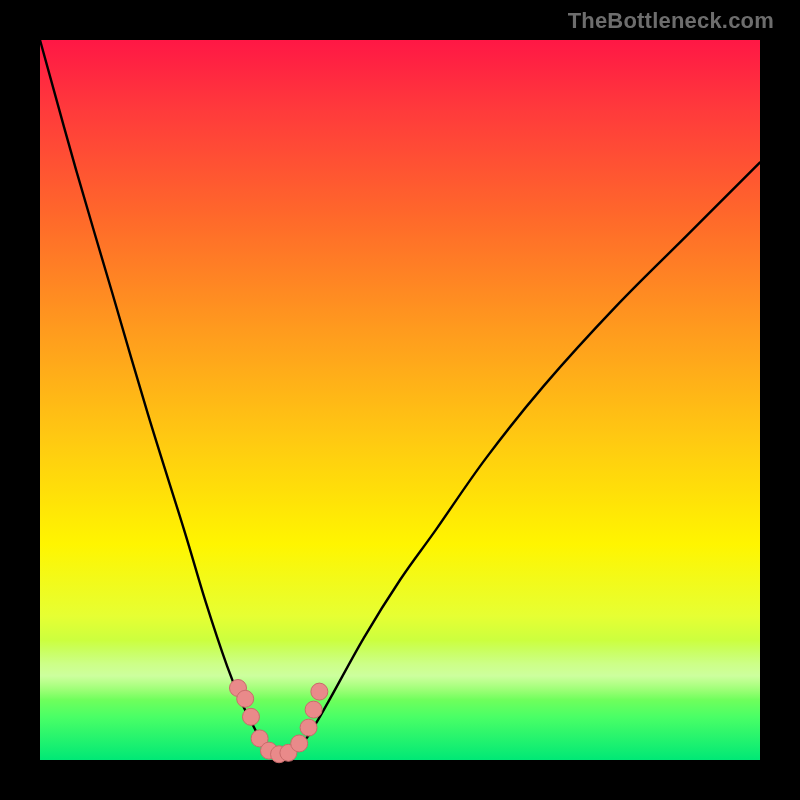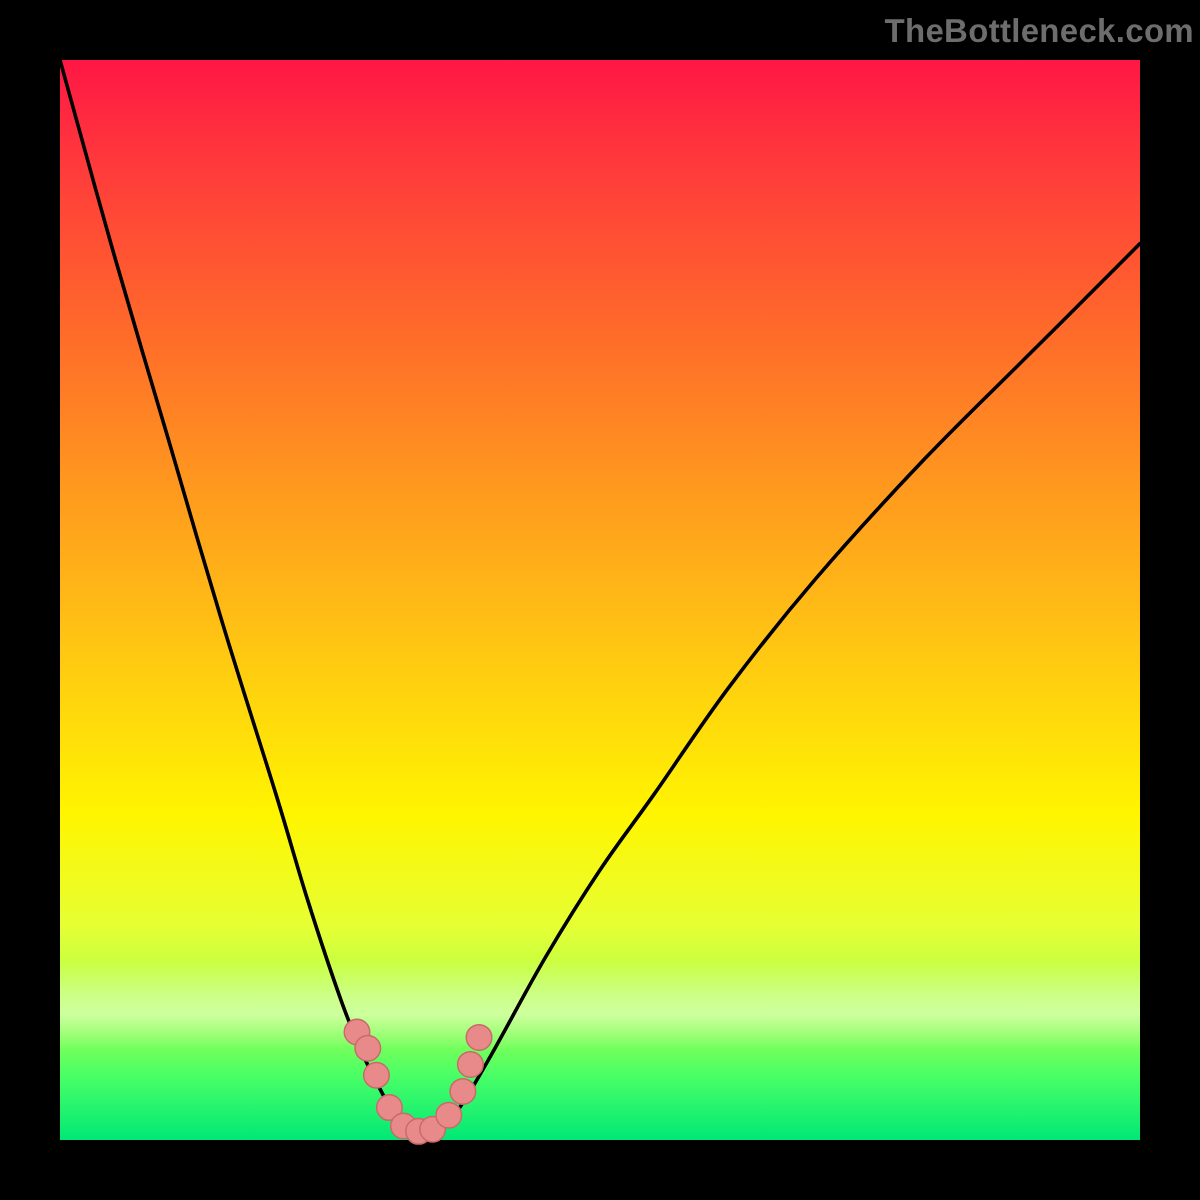--- a/index.html
+++ b/index.html
@@ -51,21 +51,21 @@
       rgba(255,255,255,0.0) 0%,
       rgba(255,255,255,0.35) 40%,
       rgba(255,255,255,0.45) 60%,
       rgba(255,255,255,0.0) 100%
     );
     pointer-events: none;
   }
   .watermark {
     position: absolute;
     top: 8px;
-    right: 4px;
+    right: 26px;
     font-family: Arial, Helvetica, sans-serif;
     font-size: 22px;
     font-weight: 600;
     color: #6d6d6d;
     letter-spacing: 0.2px;
   }
   svg.curve-layer {
     position: absolute;
     left: 40px;
     top: 40px;

